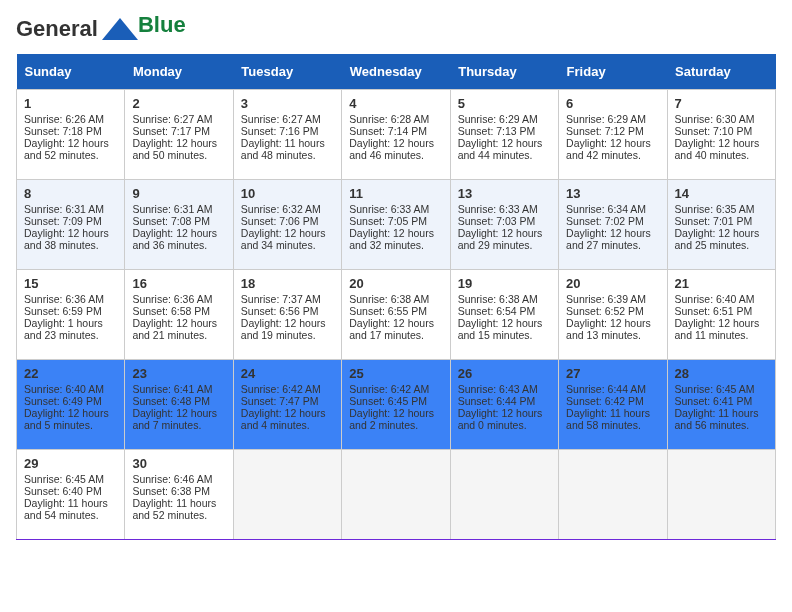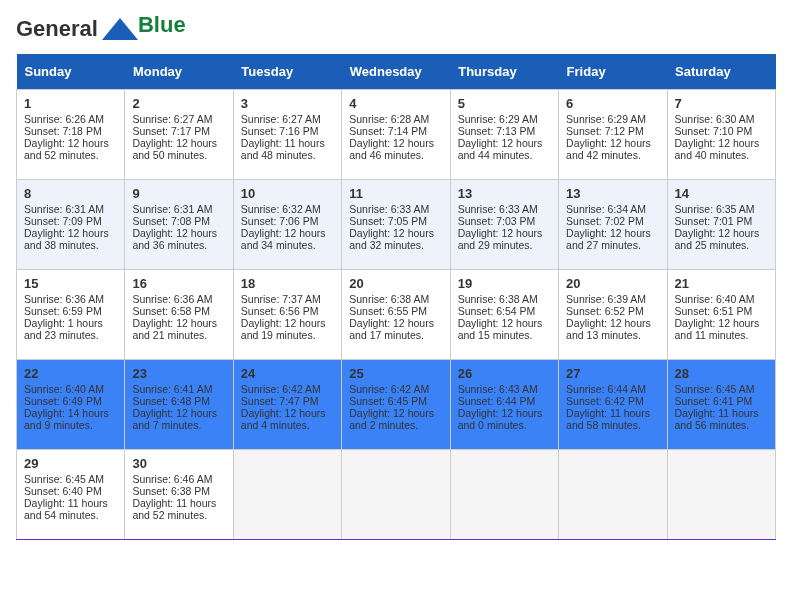--- a/index.html
+++ b/index.html
@@ -235,21 +235,21 @@
     <span>Sunrise: 6:40 AM</span><br>
     <span>Sunset: 6:51 PM</span><br>
     <span>Daylight: 12 hours and 11 minutes.</span>
   </td>
       </tr>
       <tr style="background-color: #3b82f6;">
         <td>
     <span class="day-num">22</span>
     <span>Sunrise: 6:40 AM</span><br>
     <span>Sunset: 6:49 PM</span><br>
-    <span>Daylight: 14 hours and 9 minutes.</span>
+    <span>Daylight: 12 hours and 5 minutes.</span>
   </td>
         <td>
     <span class="day-num">23</span>
     <span>Sunrise: 6:41 AM</span><br>
     <span>Sunset: 6:48 PM</span><br>
     <span>Daylight: 12 hours and 7 minutes.</span>
   </td>
         <td>
     <span class="day-num">24</span>
     <span>Sunrise: 6:42 AM</span><br>

